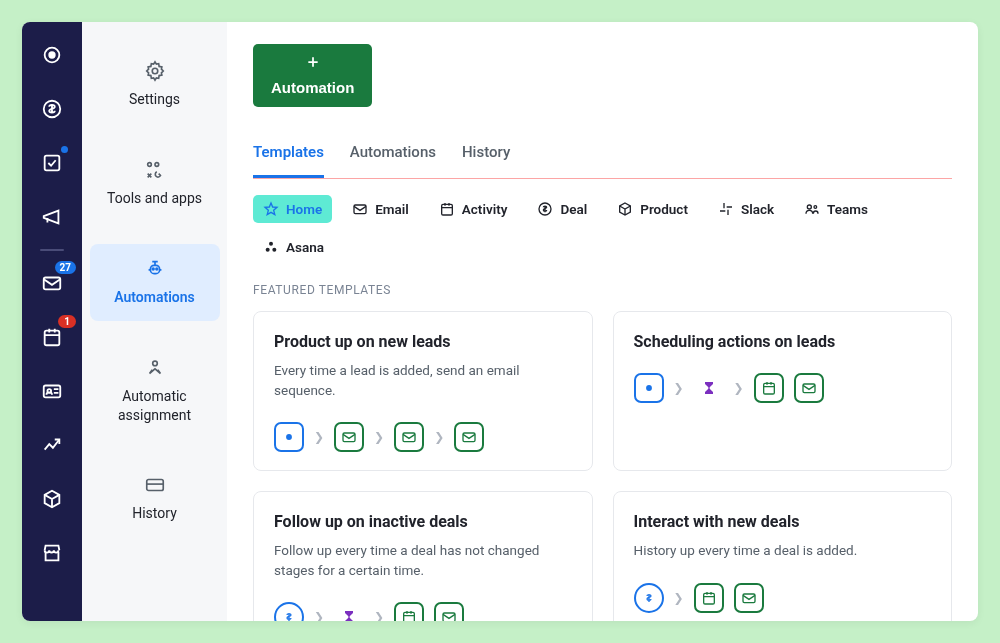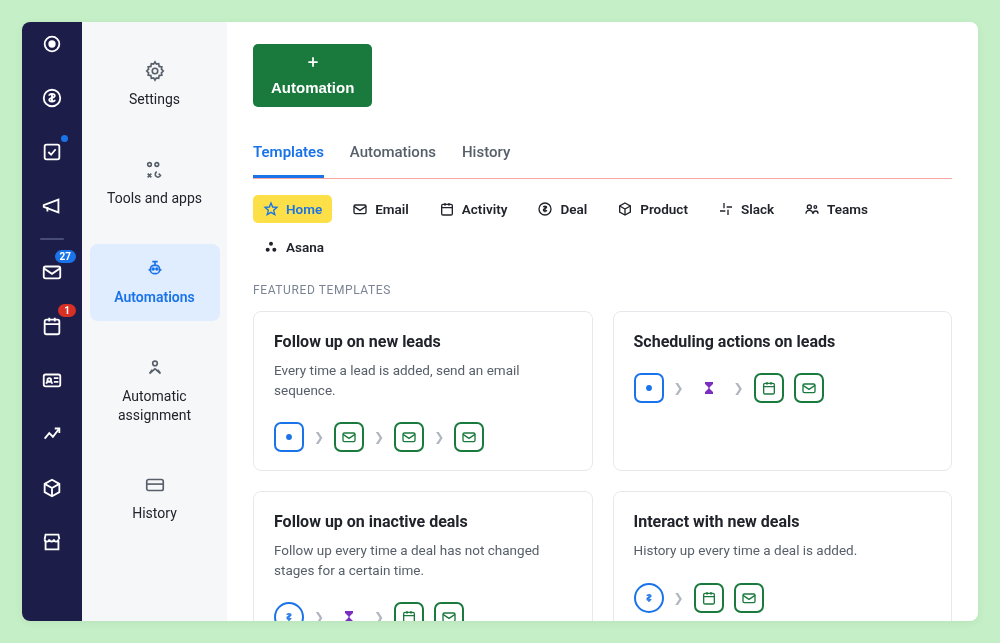--- a/index.html
+++ b/index.html
@@ -1,36 +1,36 @@
 <!DOCTYPE html>
 <html><head>
 <meta charset="utf-8">
 <style>
 * { box-sizing: border-box; margin: 0; padding: 0; }
 body { font-family: -apple-system, BlinkMacSystemFont, "Segoe UI", Roboto, sans-serif; background: #c5f0c7; padding: 22px; }
 .app { width: 956px; height: 599px; background: #fff; border-radius: 8px; display: flex; overflow: hidden; box-shadow: 0 2px 8px rgba(0,0,0,0.06); }
-.nav-rail { width: 60px; background: #1c1d49; display: flex; flex-direction: column; align-items: center; padding-top: 8px; gap: 26px; position: relative; }
+.nav-rail { width: 60px; background: #1c1d49; display: flex; flex-direction: column; align-items: center; padding-top: 19px; gap: 26px; position: relative; }
 .nav-icon { width: 28px; height: 28px; display: flex; align-items: center; justify-content: center; cursor: pointer; position: relative; }
 .nav-icon svg { width: 22px; height: 22px; }
 .nav-sep { width: 24px; height: 2px; background: #4a4c78; border-radius: 1px; margin: -8px 0; }
 .nav-dot { position: absolute; top: -3px; right: -2px; width: 7px; height: 7px; background: #1a73e8; border-radius: 50%; }
 .nav-badge { position: absolute; top: -8px; right: -10px; background: #1a73e8; color: #fff; font-size: 10px; font-weight: 700; padding: 1px 5px; border-radius: 9px; min-width: 18px; text-align:center; }
 .nav-badge.red { background: #d93025; }
 .side-panel { width: 145px; background: #f6f7f9; padding-top: 24px; display: flex; flex-direction: column; align-items: center; gap: 22px; }
 .side-item { width: 130px; text-align: center; padding: 14px 4px; border-radius: 8px; cursor: pointer; font-size: 14px; color: #21232b; line-height: 1.35; }
 .side-item.active { background: #e0edff; color: #1a73e8; font-weight: 600; }
 .side-item .ico { display: block; margin: 0 auto 8px; }
 .main { flex: 1; padding: 22px 26px 0 26px; overflow: auto; }
 .btn-primary { background: #1a7a3e; color: #fff; border: none; padding: 11px 18px; font-size: 15px; font-weight: 600; border-radius: 5px; cursor: pointer; display: inline-flex; align-items: center; gap: 10px; flex-direction: column; }
 .tabs { display: flex; gap: 26px; margin-top: 26px; border-bottom: 1px solid #fca5a5; align-items: center; }
 .tab { padding: 10px 0 14px; font-size: 15px; color: #57606a; cursor: pointer; font-weight: 500; border-bottom: 3px solid transparent; }
 .tab.active { color: #1a73e8; border-bottom-color: #1a73e8; font-weight: 600; }
 .filters { display: flex; gap: 10px; margin-top: 16px; flex-wrap: wrap; }
 .filter { display: inline-flex; align-items: center; gap: 7px; padding: 6px 10px; border-radius: 5px; font-size: 13.5px; font-weight: 600; color: #21232b; cursor: pointer; }
-.filter.active { background: #fde047; color: #1a73e8; }
+.filter.active { background: #5eead4; color: #1a73e8; }
 .section-label { font-size: 12px; font-weight: 400; letter-spacing: 0.6px; color: #7a8494; margin-top: 22px; }
 .cards { display: grid; grid-template-columns: 1fr 1fr; gap: 20px; margin-top: 14px; }
 .card { border: 1px solid #e6e8ec; border-radius: 8px; padding: 20px 20px 18px; cursor: pointer; }
 .card-title { font-size: 16px; font-weight: 700; color: #21232b; }
 .card-desc { font-size: 13.5px; color: #57606a; margin-top: 10px; line-height: 1.45; }
 .flow { display: flex; align-items: center; gap: 10px; margin-top: 22px; }
 .flow .chev { color: #b0b6c0; font-size: 12px; }
 .chip { width: 30px; height: 30px; border-radius: 7px; display: inline-flex; align-items: center; justify-content: center; }
 .chip.target { border: 2px solid #1a73e8; }
 .chip.mail { border: 2px solid #1a7a3e; }
@@ -224,21 +224,21 @@
           </svg>
         <span>Asana</span>
       </div>
     </div>
 
     <div class="section-label">FEATURED TEMPLATES</div>
 
     <div class="cards">
 
       <div class="card">
-        <div class="card-title">Follow up on new leads</div>
+        <div class="card-title">Product up on new leads</div>
         <div class="card-desc">Every time a lead is added, send an email sequence.</div>
         <div class="flow">
           <span class="chip target">
               <svg width="14" height="14" viewBox="0 0 24 24">
                 <circle cx="12" cy="12" r="5" fill="#1a73e8"></circle>
               </svg>
             </span>
           <span class="chev">❯</span>
           <span class="chip mail">
               <svg width="16" height="16" viewBox="0 0 24 24" fill="none" stroke="#1a7a3e" stroke-width="2">

